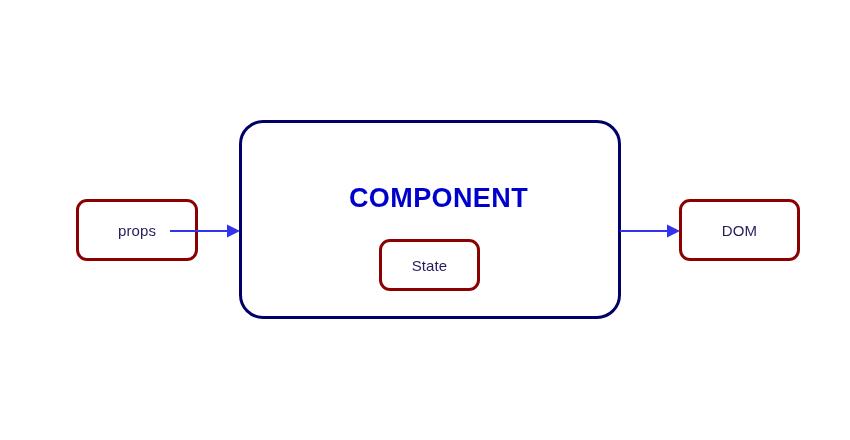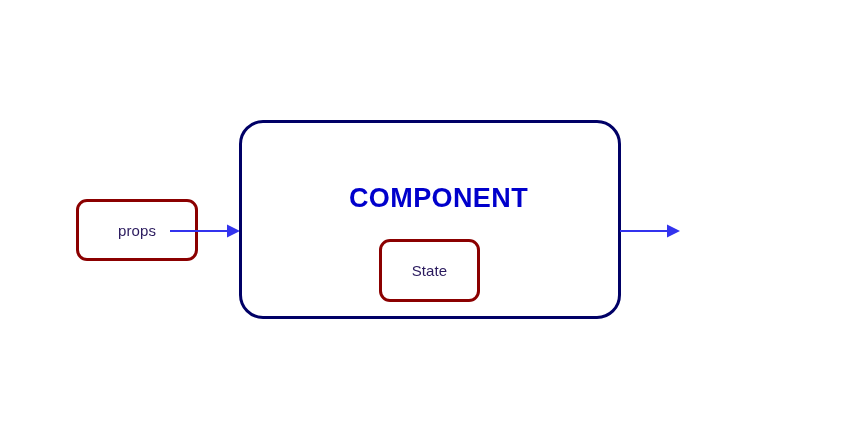--- a/index.html
+++ b/index.html
@@ -83,21 +83,21 @@
     line-height: 1;
     letter-spacing: 0.4px;
     white-space: nowrap;
   }
 
   
   #state-node {
     left: 379px;
     top: 239px;
     width: 101px;
-    height: 63px;
+    height: 52px;
   }
 
   
   .arrow-svg {
     position: absolute;
     overflow: visible;
   }
   #arrow-props-component {
     left: 170px;
     top: 220px;
@@ -144,15 +144,18 @@
 
   <div class="node node-red" id="state-node">
     <span class="node-label">State</span>
   </div>
 
   <svg class="arrow-svg" id="arrow-component-dom" viewBox="0 0 60 22">
     <line x1="0" y1="11" x2="47" y2="11" stroke="#3333EE" stroke-width="2"></line>
     <polygon points="47,4.5 60,11 47,17.5" fill="#3333EE"></polygon>
   </svg>
 
+  <div class="node node-red" id="dom-node">
+    <span class="node-label">DOM</span>
+  </div>
 
 
 </div>
 
 </body></html>

